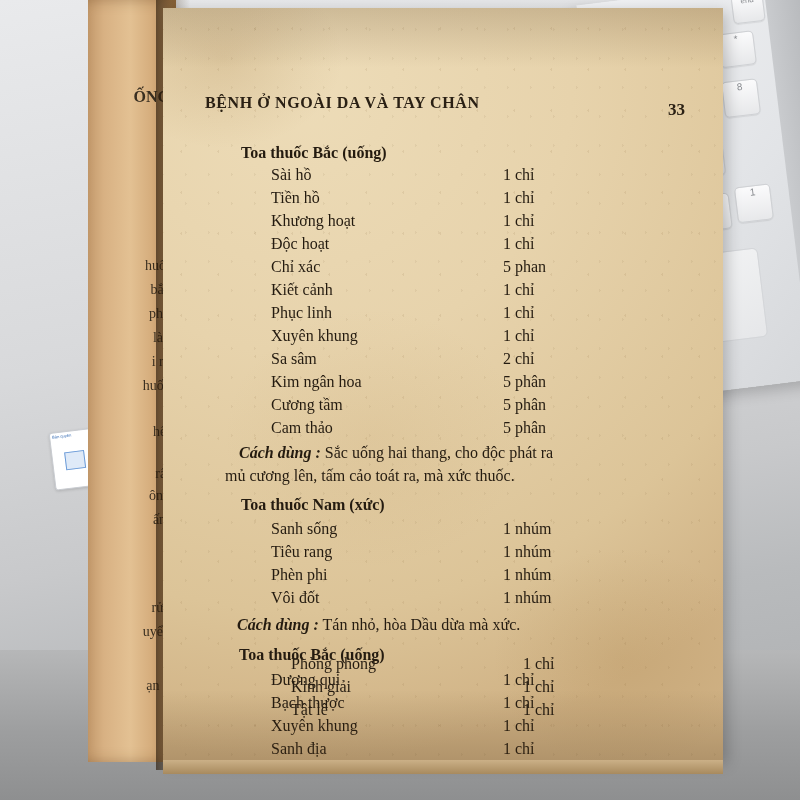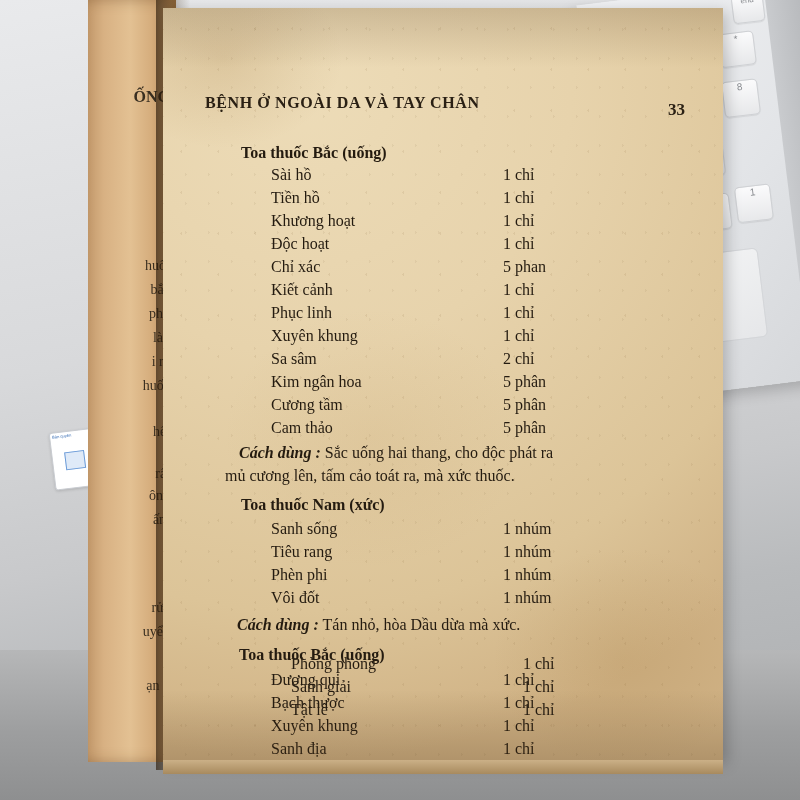--- a/index.html
+++ b/index.html
@@ -430,21 +430,21 @@
       <div class="bottom-shadow"></div>
     </div>
   </div>
 
   <div style="position:absolute;left:163px;top:0;width:572px;height:652px;pointer-events:none;margin-left:20px;">
     <div class="row" style="left:108px;top:655px;">
         <span class="nm">Phòng phong</span>
         <span class="qt">1 chỉ</span>
       </div>
     <div class="row" style="left:108px;top:678px;">
-        <span class="nm">Sanh giải</span>
+        <span class="nm">Kinh giải</span>
         <span class="qt">1 chỉ</span>
       </div>
     <div class="row" style="left:108px;top:701px;">
         <span class="nm">Tật lê</span>
         <span class="qt">1 chỉ</span>
       </div>
   </div>
 
   <div class="book-bottom" style="position:absolute;left:163px;top:760px;width:560px;height:14px;background:linear-gradient(180deg,#cbb087,#a88a5e);"></div>
 

